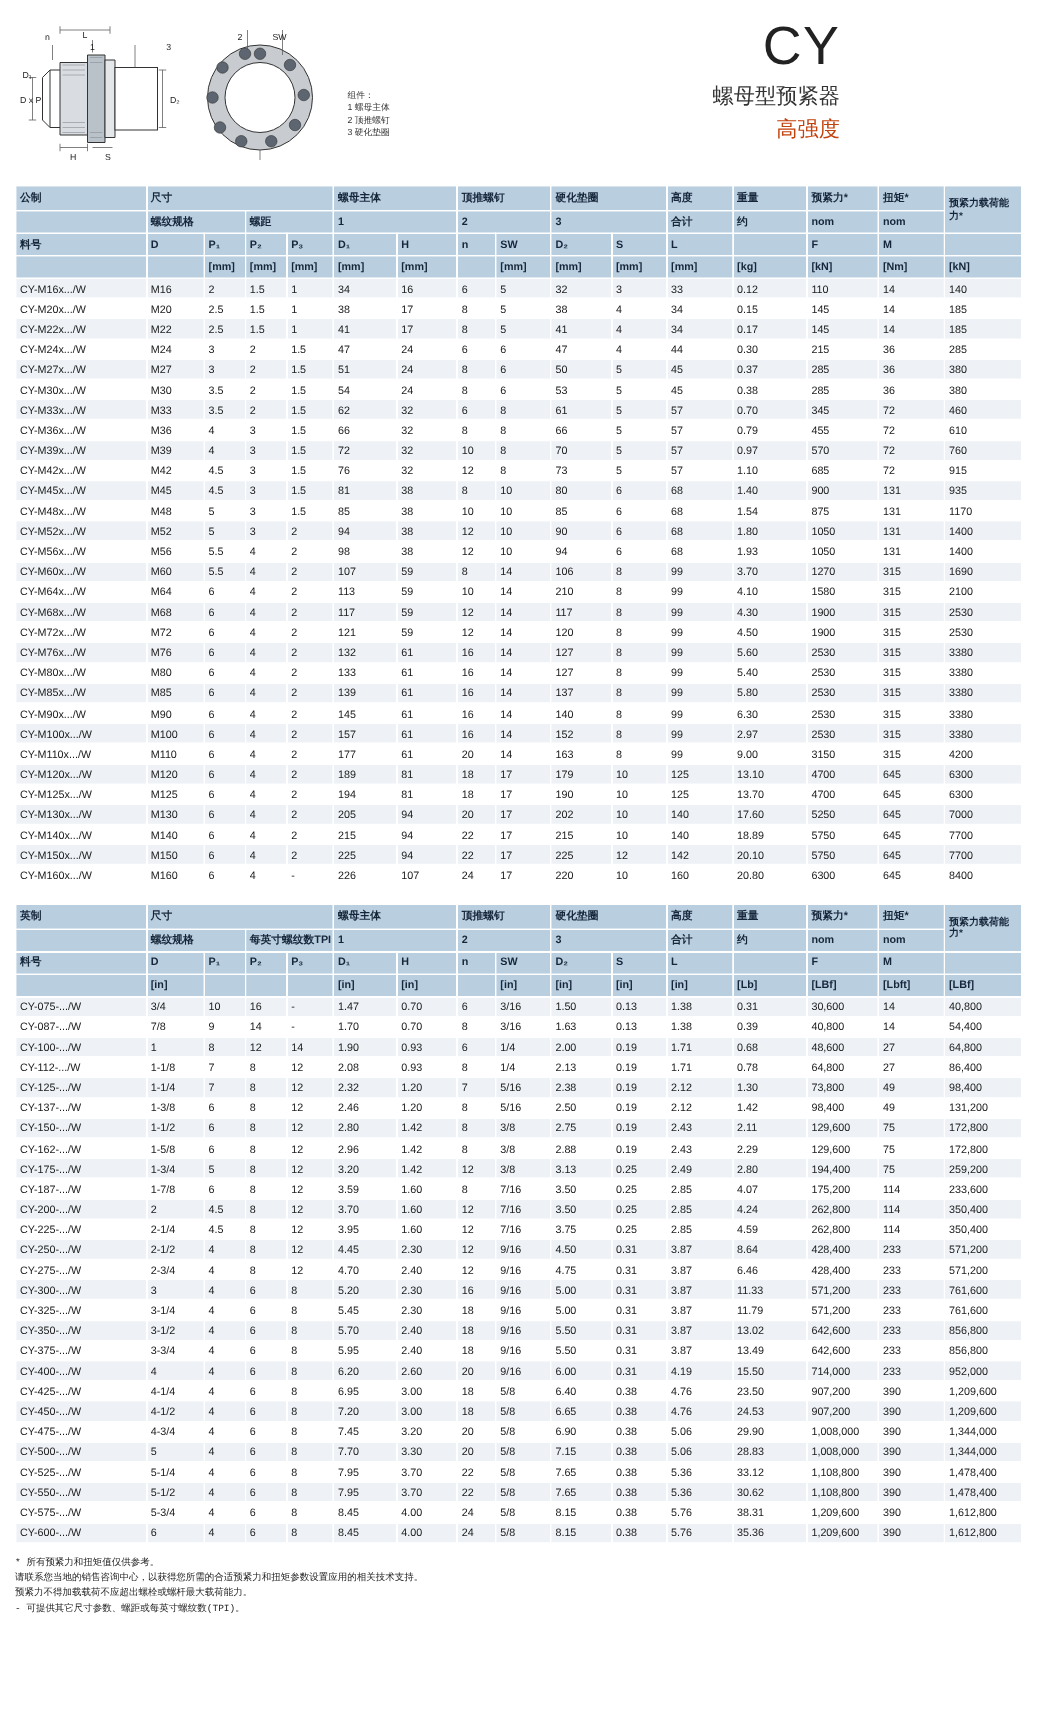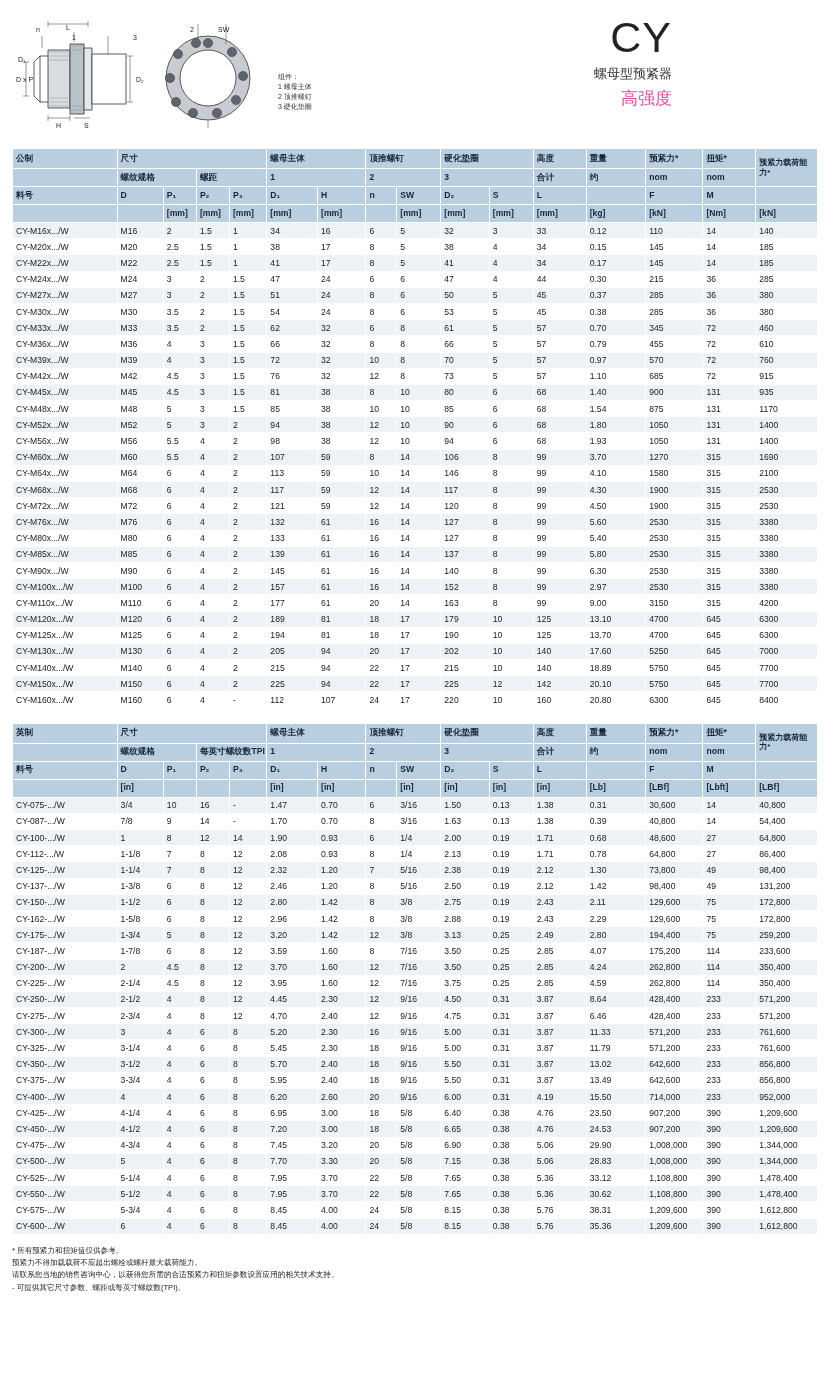--- a/index.html
+++ b/index.html
@@ -13,42 +13,42 @@
   .page{position:relative;width:686px;min-height:1378px;padding:0;box-sizing:border-box;}
 
   
   .header{position:relative;height:148px;}
   .diagram{position:absolute;left:12px;top:10px;width:300px;height:125px;}
   .components-note{
     position:absolute;left:278px;top:72px;font-size:7px;line-height:1.45;color:#333;
   }
   .title-block{position:absolute;right:14px;top:16px;text-align:right;}
   .title-main{font-size:43px;letter-spacing:1px;color:#222;line-height:1;font-weight:400;}
-  .title-sub1{font-size:13px;color:#333;margin-top:6px;}
-  .title-sub2{font-size:17px;color:#ec4899;margin-top:4px;}
+  .title-sub1{font-size:17px;color:#333;margin-top:6px;}
+  .title-sub2{font-size:17px;color:#c2410c;margin-top:4px;}
   .title-desc{font-size:8.5px;color:#444;margin-top:14px;line-height:1.6;}
 
   
   table{border-collapse:collapse;width:806px;margin:0 12px;table-layout:fixed;}
   td,th{
     border:1px solid #ffffff;
     font-size:8.6px;
     padding:1px 3px;
     text-align:left;
     vertical-align:middle;
     white-space:nowrap;
     overflow:hidden;
   }
   .hdr td{background:#b9cfe0;font-weight:bold;color:#16263a;height:15px;line-height:1.15;}
   .hdr-top td{height:17px;}
   tbody tr td{background:#eef2f6;height:13.2px;}
   tbody tr.alt td{background:#ffffff;}
   .spacer{height:14px;}
 
-  .footnotes{margin:10px 12px 0 12px;font-size:7.6px;line-height:1.62;color:#222;}
+  .footnotes{margin:10px 12px 0 12px;font-size:7.6px;line-height:1.62;color:#222;font-family:Liberation Mono, monospace;}
 
   
   .dlabel{font-size:7px;fill:#222;font-family:"Liberation Sans",sans-serif;}
 </style>
 </head>
 <body>
 
 <div class="page">
 
   <div class="header">
@@ -488,21 +488,21 @@
         <tr class="alt">
           <td>CY-M64x.../W</td>
           <td>M64</td>
           <td>6</td>
           <td>4</td>
           <td>2</td>
           <td>113</td>
           <td>59</td>
           <td>10</td>
           <td>14</td>
-          <td>146</td>
+          <td>210</td>
           <td>8</td>
           <td>99</td>
           <td>4.10</td>
           <td>1580</td>
           <td>315</td>
           <td>2100</td>
         </tr>
         <tr>
           <td>CY-M68x.../W</td>
           <td>M68</td>
@@ -736,21 +736,21 @@
           <td>5750</td>
           <td>645</td>
           <td>7700</td>
         </tr>
         <tr class="alt">
           <td>CY-M160x.../W</td>
           <td>M160</td>
           <td>6</td>
           <td>4</td>
           <td>-</td>
-          <td>112</td>
+          <td>226</td>
           <td>107</td>
           <td>24</td>
           <td>17</td>
           <td>220</td>
           <td>10</td>
           <td>160</td>
           <td>20.80</td>
           <td>6300</td>
           <td>645</td>
           <td>8400</td>
@@ -1326,18 +1326,18 @@
           <td>35.36</td>
           <td>1,209,600</td>
           <td>390</td>
           <td>1,612,800</td>
         </tr>
       </tbody>
   </table>
 
   <div class="footnotes">
     <div>* 所有预紧力和扭矩值仅供参考。</div>
+    <div>请联系您当地的销售咨询中心，以获得您所需的合适预紧力和扭矩参数设置应用的相关技术支持。</div>
     <div>预紧力不得加载载荷不应超出螺栓或螺杆最大载荷能力。</div>
-    <div>请联系您当地的销售咨询中心，以获得您所需的合适预紧力和扭矩参数设置应用的相关技术支持。</div>
     <div>- 可提供其它尺寸参数、螺距或每英寸螺纹数(TPI)。</div>
   </div>
 
 </div>
 
 </body></html>

